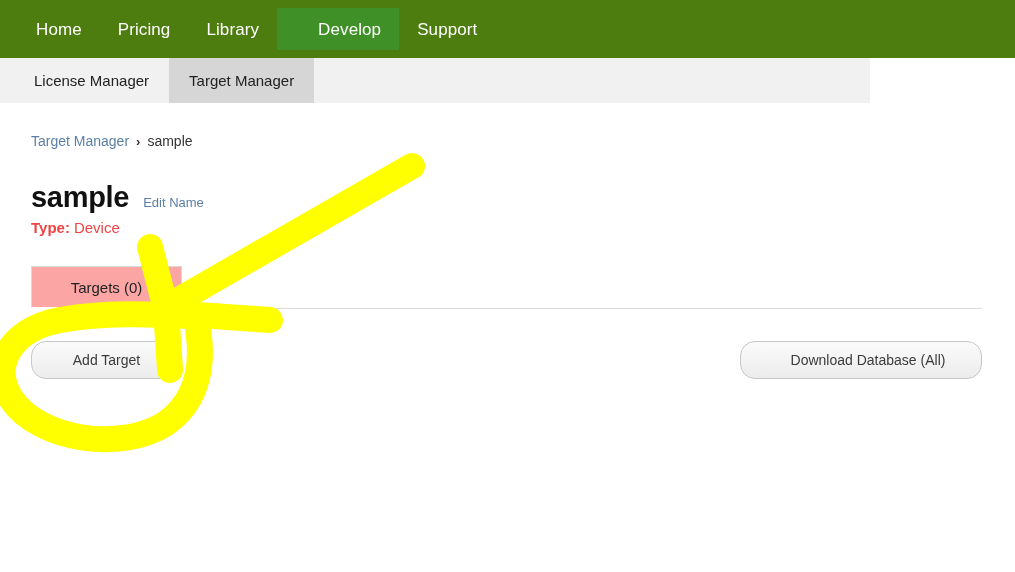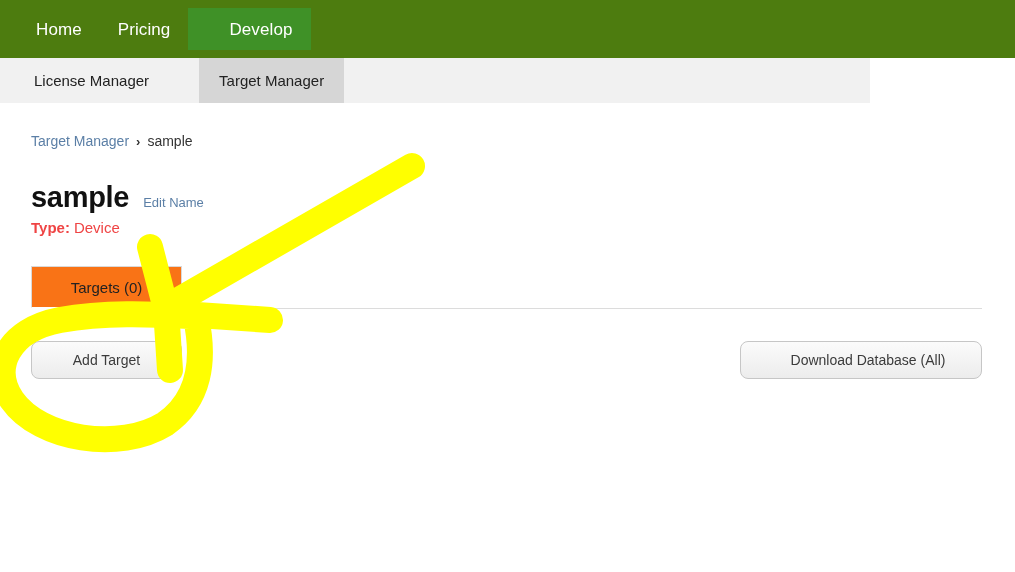--- a/index.html
+++ b/index.html
@@ -50,21 +50,20 @@
   
   .subnav {
     position: absolute;
     left: 0; top: 58px;
     width: 870px;
     height: 45px;
     background: #f1f1f1;
     display: flex;
     align-items: stretch;
     padding-left: 14px;
-    gap: 30px;
   }
   .subnav-item {
     display: flex;
     align-items: center;
     padding: 0 20px;
     font-size: 15px;
     color: #222222;
     cursor: pointer;
     white-space: nowrap;
   }
@@ -148,21 +147,21 @@
     width: 951px;
     height: 43px;
   }
   .tab-box {
     position: absolute;
     left: 0; top: 0;
     width: 151px;
     height: 42px;
     border: 1px solid #d9d9d9;
     border-bottom: 1px solid #ffffff;
-    background: #f97316;
+    background: #fca5a5;
     display: flex;
     align-items: center;
     justify-content: center;
     font-size: 15px;
     color: #222222;
     cursor: pointer;
     z-index: 2;
   }
   .tabstrip-rule {
     position: absolute;
@@ -171,21 +170,21 @@
     width: 800px;
     height: 1px;
     background: #dcdcdc;
   }
 
   
   .btn {
     position: absolute;
     background: linear-gradient(to bottom, #fbfbfb 0%, #ececec 100%);
     border: 1px solid #c6c6c6;
-    border-radius: 8px;
+    border-radius: 15px;
     font-size: 14px;
     color: #3b3b3b;
     display: flex;
     align-items: center;
     justify-content: center;
     cursor: pointer;
     font-family: "Liberation Sans", sans-serif;
     white-space: nowrap;
   }
   .btn-add {
@@ -252,21 +251,23 @@
     pointer-events: none;
     z-index: 50;
   }
 </style>
 </head>
 <body>
 
 <div class="topnav">
   <div class="topnav-item">Home</div>
   <div class="topnav-item">Pricing</div>
+  <div class="topnav-item">Library</div>
   <div class="topnav-item active">Develop</div>
+  <div class="topnav-item">Support</div>
 </div>
 
 <div class="subnav">
   <div class="subnav-item">License Manager</div>
   <div class="subnav-item active">Target Manager</div>
 </div>
 
 <div class="content">
 
   <div class="breadcrumb">

